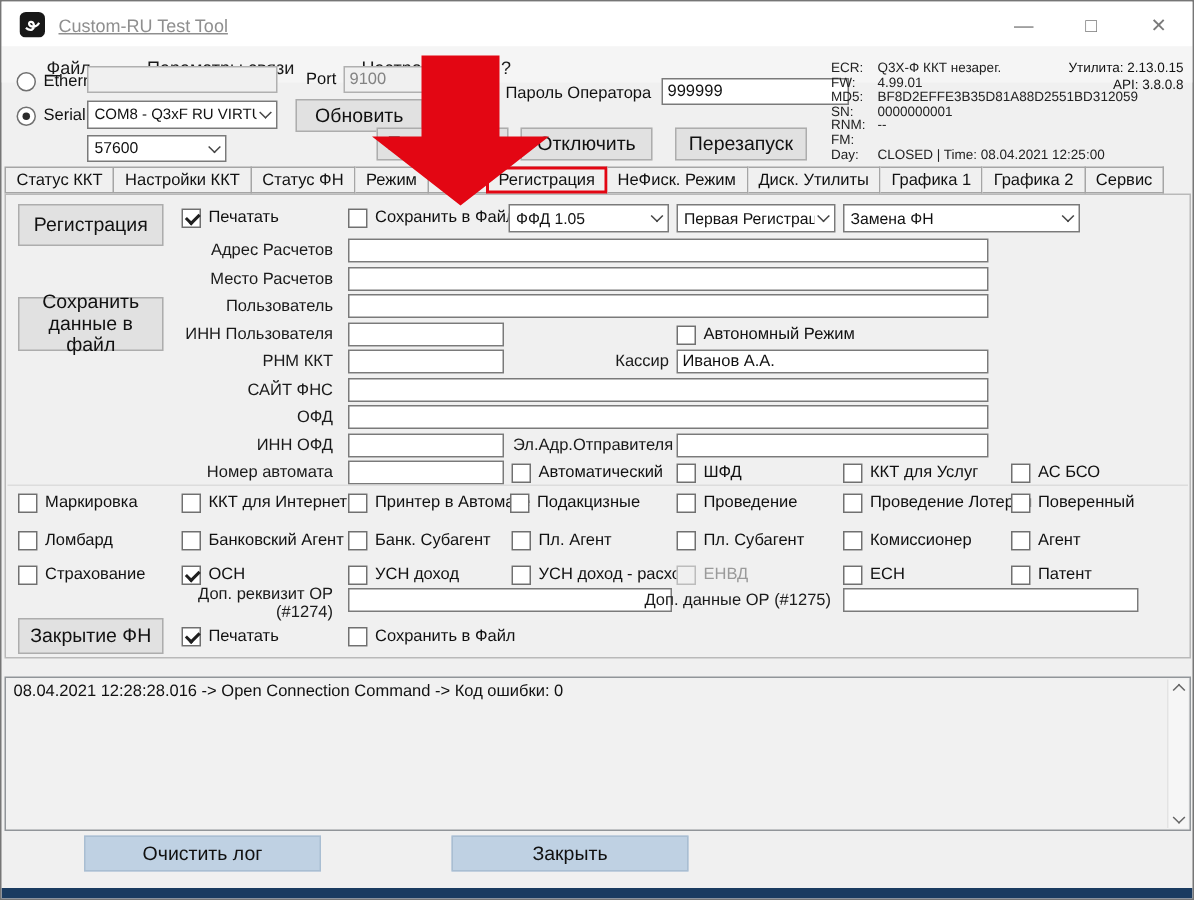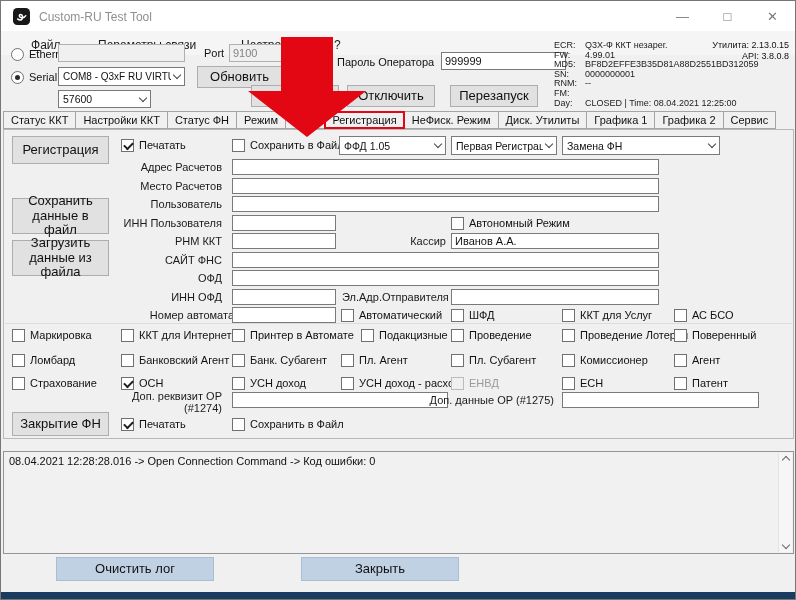--- a/index.html
+++ b/index.html
@@ -3,21 +3,21 @@
 <meta charset="utf-8">
 <style>
   * { box-sizing: border-box; margin: 0; padding: 0; }
   body { background: #cfcfcf; font-family: "Liberation Sans", sans-serif; }
   .window { position: relative; width: 796px; height: 600px; background: #f0f0f0;
             border: 1px solid #767676; overflow: hidden; font-size: 11px; color: #111; }
   .abs { position: absolute; }
 
   
   .titlebar { position: absolute; left: 0; top: 0; width: 100%; height: 30px; background: #ffffff; }
-  .apptitle { position: absolute; left: 38px; top: 9px; font-size: 12px; color: #8f8f8f; }
+  .apptitle { position: absolute; left: 38px; top: 9px; font-size: 12px; color: #8f8f8f; text-decoration: underline; }
   .wctrls { position: absolute; right: 0; top: 0; display: flex; }
   .wbtn { width: 45px; height: 30px; display: flex; align-items: center; justify-content: center;
           color: #7a7a7a; font-size: 13px; }
 
   
   .menubar { position: absolute; left: 0; top: 30px; width: 100%; height: 24px; background: #f5f5f5; }
   .menuitem { position: absolute; top: 7px; font-size: 12px; color: #1a1a1a; }
   .menuitem .u { text-decoration: underline; }
 
   
@@ -183,21 +183,20 @@
     <div class="combo" style="left:447px;top:6px;width:106px;height:19px">
       <span class="txt">Первая Регистрация</span>
         <span class="chev"></span>
     </div>
     <div class="combo" style="left:558px;top:6px;width:158px;height:19px">
       <span class="txt">Замена ФН</span>
         <span class="chev"></span>
     </div>
 
     <div class="btn" style="left:8px;top:68px;width:97px;height:36px">Сохранить данные в файл</div>
-    <div class="btn" style="left:8px;top:110px;width:97px;height:36px">Загрузить данные из файла</div>
 
     <span class="flabel" style="left:88px;top:31px">Адрес Расчетов</span>
     <input class="input" style="left: 228px; top: 29px; width: 427px; height: 16px;" value="">
 
     <span class="flabel" style="left:88px;top:50px">Место Расчетов</span>
     <input class="input" style="left: 228px; top: 48px; width: 427px; height: 16px;" value="">
 
     <span class="flabel" style="left:88px;top:68px">Пользователь</span>
     <input class="input" style="left: 228px; top: 66px; width: 427px; height: 16px;" value="">
 
@@ -217,21 +216,21 @@
     <input class="input" style="left: 228px; top: 122px; width: 427px; height: 16px;" value="">
 
     <span class="flabel" style="left:88px;top:142px">ОФД</span>
     <input class="input" style="left: 228px; top: 140px; width: 427px; height: 16px;" value="">
 
     <span class="flabel" style="left:88px;top:161px">ИНН ОФД</span>
     <input class="input" style="left: 228px; top: 159px; width: 104px; height: 16px;" value="">
     <span class="flabel" style="left:338px;top:161px;width:104px">Эл.Адр.Отправителя</span>
     <input class="input" style="left: 447px; top: 159px; width: 208px; height: 16px;" value="">
 
-    <span class="flabel" style="left:100px;top:179px">Номер автомата</span>
+    <span class="flabel" style="left:88px;top:179px">Номер автомата</span>
     <input class="input" style="left: 228px; top: 177px; width: 104px; height: 16px;" value="">
     <div class="cb" style="left:337px;top:178px">
       <span class="box"></span>
         <span class="lbl">Автоматический</span>
     </div>
     <div class="cb" style="left:447px;top:178px">
       <span class="box"></span>
         <span class="lbl">ШФД</span>
     </div>
     <div class="cb" style="left:558px;top:178px">
@@ -250,21 +249,21 @@
         <span class="lbl">Маркировка</span>
       </div>
     <div class="cb" style="left:117px;top:198px">
         <span class="box"></span>
         <span class="lbl">ККТ для Интернет</span>
       </div>
     <div class="cb" style="left:228px;top:198px">
         <span class="box"></span>
         <span class="lbl">Принтер в Автомате</span>
       </div>
-    <div class="cb" style="left:357px;top:198px">
+    <div class="cb" style="left:336px;top:198px">
         <span class="box"></span>
         <span class="lbl">Подакцизные</span>
       </div>
     <div class="cb" style="left:447px;top:198px">
         <span class="box"></span>
         <span class="lbl">Проведение</span>
       </div>
     <div class="cb" style="left:558px;top:198px">
         <span class="box"></span>
         <span class="lbl">Проведение Лотереи</span>

